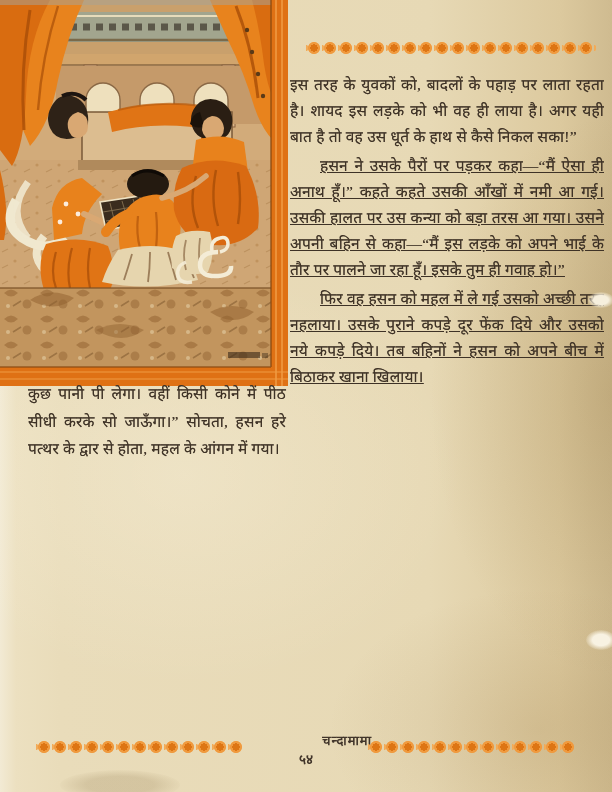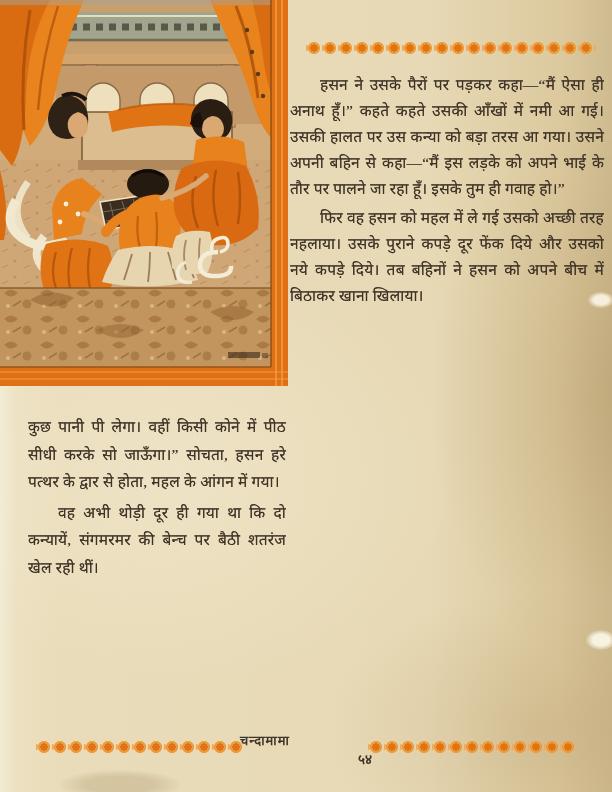--- a/index.html
+++ b/index.html
@@ -9,42 +9,42 @@
       radial-gradient(ellipse 300px 200px at 88% 92%, rgba(150,115,60,.18), rgba(0,0,0,0) 70%),
       radial-gradient(ellipse 260px 400px at 100% 50%, rgba(140,110,55,.22), rgba(0,0,0,0) 70%),
       radial-gradient(ellipse 400px 300px at 30% 60%, rgba(255,250,235,.25), rgba(0,0,0,0) 70%),
       linear-gradient(90deg, #f2ead4 0px, #ece0c0 16px, #e9dcba 60px, #e7d9b5 430px, #dcc99e 560px, #cfbb90 612px);
     font-family:"Liberation Serif","DejaVu Serif","DejaVu Sans",serif;
     color:#3e3226;
   }
   
   .col{position:absolute;text-align:justify;font-size:15.5px;}
   .col-right{left:290px;top:72px;width:314px;line-height:26px;}
-  .col-left{left:28px;top:413px;width:258px;line-height:27.5px;}
+  .col-left{left:28px;top:380px;width:258px;line-height:27.5px;}
   .para{margin:0 0 3px 0;text-indent:0;letter-spacing:.2px;
         text-shadow:0 0 .6px rgba(62,50,38,.55);}
-  .para.indent{text-indent:30px;}
+  .para.indent{text-indent:30px;text-decoration:underline;}
   
   .ornament{
     position:absolute;height:20px;
     background-image:
       radial-gradient(circle at 8px 10px, #dd7514 0 3.6px, #f09a3e 3.6px 5.6px, rgba(240,154,62,0) 6.5px),
       radial-gradient(circle at 0px 10px, #f2ab58 0 2.6px, rgba(242,171,88,0) 3.2px);
     background-size:16px 20px;background-repeat:repeat-x;
   }
   .orn-top{left:306px;top:38px;width:290px;}
   .orn-bottom-left{left:36px;top:737px;width:206px;}
   .orn-bottom-right{left:368px;top:737px;width:206px;}
   
   .footer-title{
-    position:absolute;left:240px;top:731px;width:132px;text-align:left;
+    position:absolute;left:240px;top:731px;width:132px;text-align:right;
     font-size:13px;font-weight:bold;letter-spacing:1px;color:#41352a;
   }
   .footer-page{
-    position:absolute;left:240px;top:750px;width:132px;text-align:right;
+    position:absolute;left:240px;top:750px;width:132px;text-align:center;
     font-size:13.5px;font-weight:bold;color:#41352a;
   }
   
   .illus{position:absolute;left:0;top:0;width:288px;height:386px;}
   .illus svg{display:block;}
   
   .stain{position:absolute;border-radius:50%;pointer-events:none;}
   .stain-a{left:588px;top:292px;width:26px;height:16px;
     background:radial-gradient(ellipse, #f6efdd 0 40%, rgba(246,239,221,0) 75%);}
   .stain-b{left:586px;top:630px;width:30px;height:20px;
@@ -174,27 +174,27 @@
       <rect x="0" y="367" width="288" height="19" fill="#df7114"></rect>
       <path d="M276 0 v386 M282 0 v386" stroke="#f09a42" stroke-width="2" opacity=".8"></path>
       <path d="M0 372 h288 M0 379 h288" stroke="#f09a42" stroke-width="1.6" opacity=".7"></path>
       <path d="M271 0 v367 M0 367 h271" stroke="#8a4a10" stroke-width="1.6" opacity=".8"></path>
     </svg>
   </div>
 
   <div class="ornament orn-top"></div>
 
   <div class="col col-right">
+      <p class="para">इस तरह के युवकों को, बादलों के पहाड़ पर लाता रहता है। शायद इस लड़के को भी वह ही लाया है। अगर यही बात है तो वह उस धूर्त के हाथ से कैसे निकल सका!”</p>
       <p class="para indent">हसन ने उसके पैरों पर पड़कर कहा—“मैं ऐसा ही अनाथ हूँ।” कहते कहते उसकी आँखों में नमी आ गई। उसकी हालत पर उस कन्या को बड़ा तरस आ गया। उसने अपनी बहिन से कहा—“मैं इस लड़के को अपने भाई के तौर पर पालने जा रहा हूँ। इसके तुम ही गवाह हो।”</p>
       <p class="para indent">फिर वह हसन को महल में ले गई उसको अच्छी तरह नहलाया। उसके पुराने कपड़े दूर फेंक दिये और उसको नये कपड़े दिये। तब बहिनों ने हसन को अपने बीच में बिठाकर खाना खिलाया।</p>
     </div>
 
   <div class="col col-left">
       <p class="para">कुछ पानी पी लेगा। वहीं किसी कोने में पीठ सीधी करके सो जाऊँगा।” सोचता, हसन हरे पत्थर के द्वार से होता, महल के आंगन में गया।</p>
-      <p class="para indent">वह अभी थोड़ी दूर ही गया था कि दो कन्यायें, संगमरमर की बेन्च पर बैठी शतरंज खेल रही थीं।</p>
     </div>
 
   <div class="ornament orn-bottom-left"></div>
   <div class="footer-title">चन्दामामा</div>
   <div class="footer-page">५४</div>
   <div class="ornament orn-bottom-right"></div>
 
   <div class="stain stain-a"></div>
   <div class="stain stain-b"></div>
   <div class="stain stain-c"></div>

